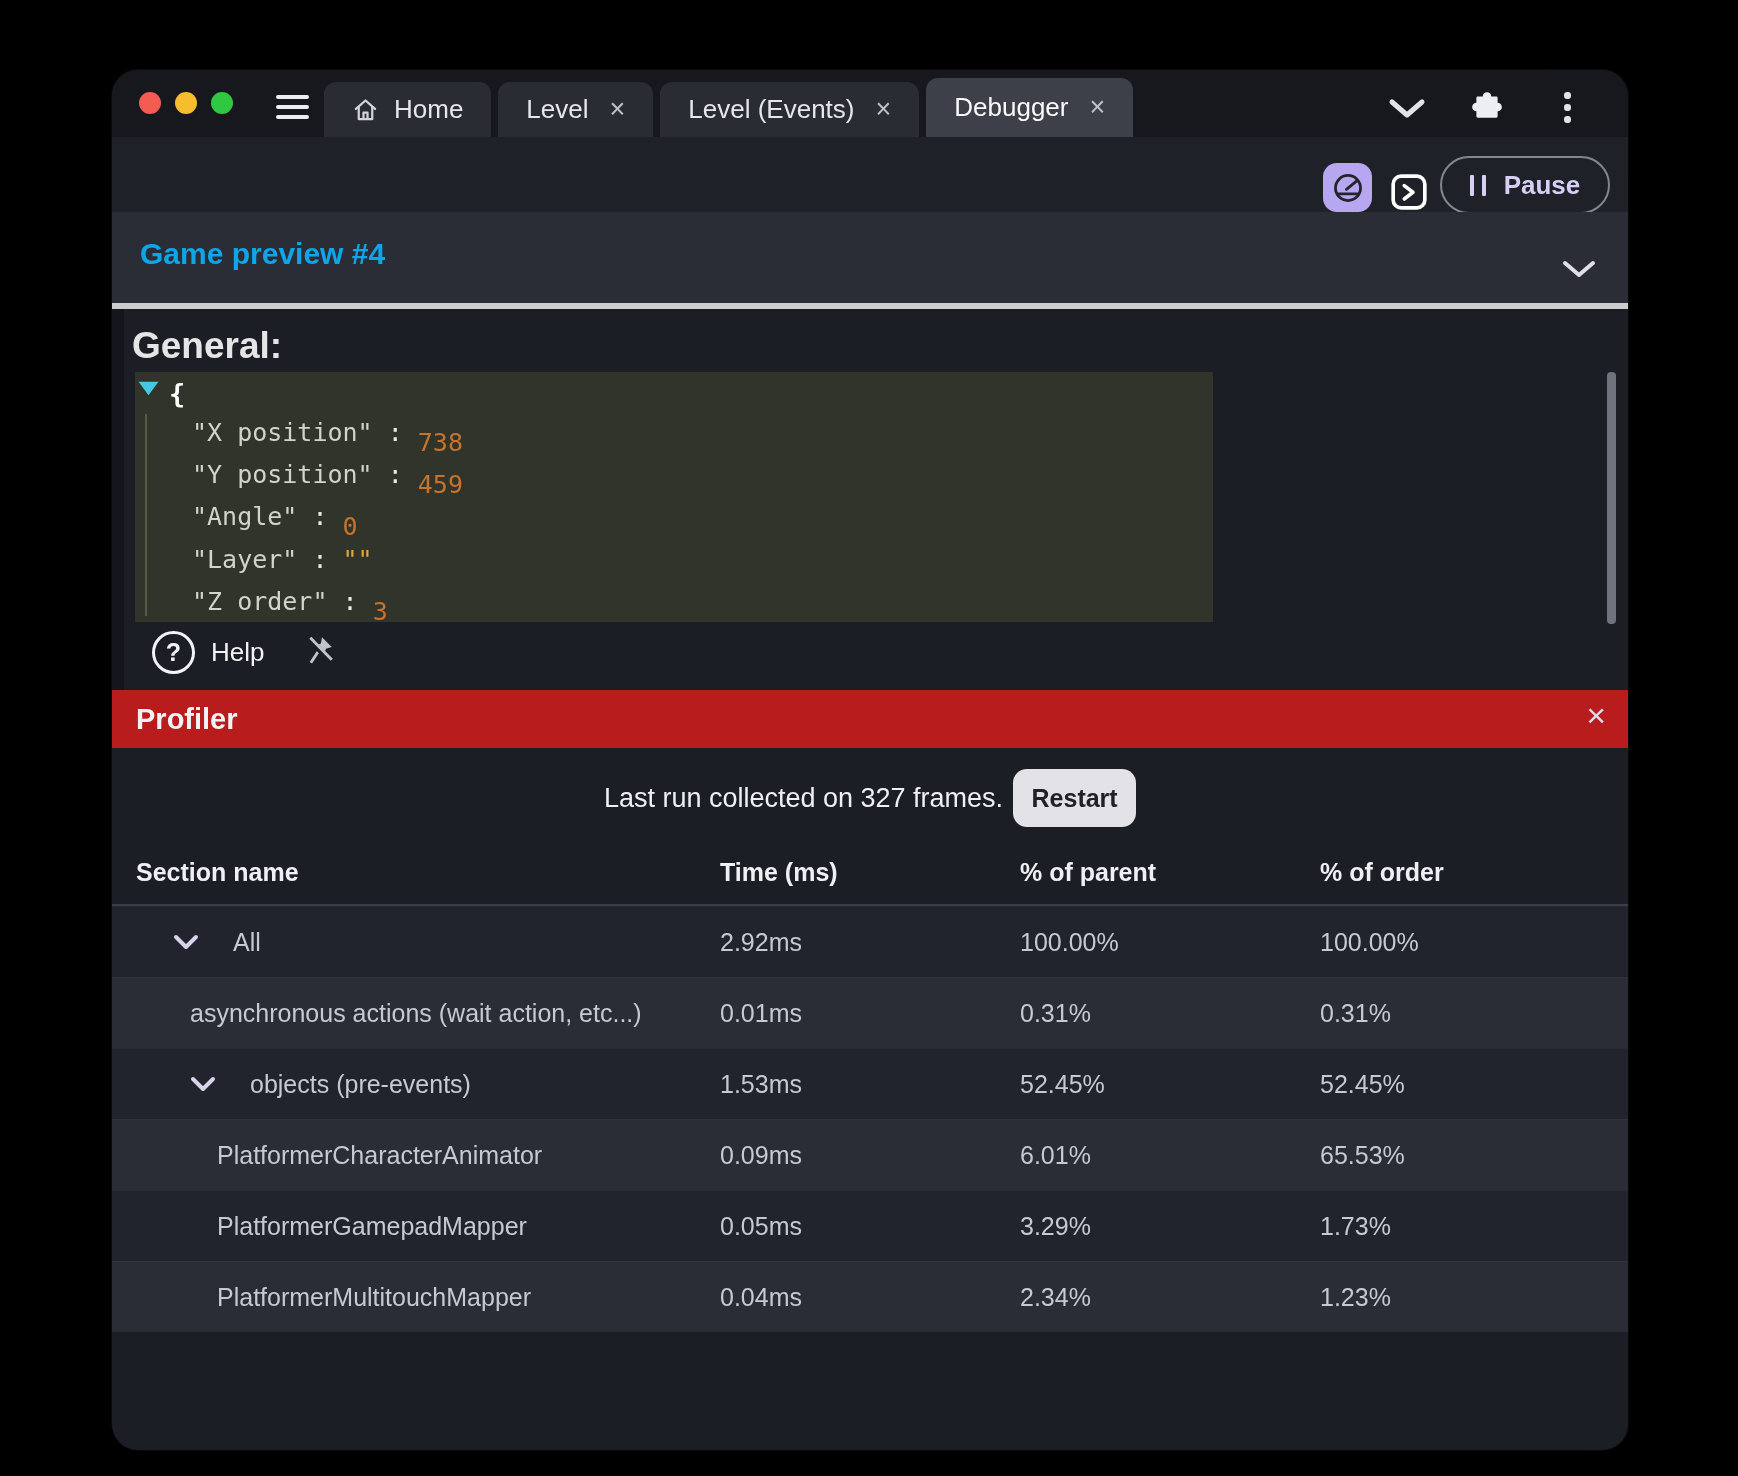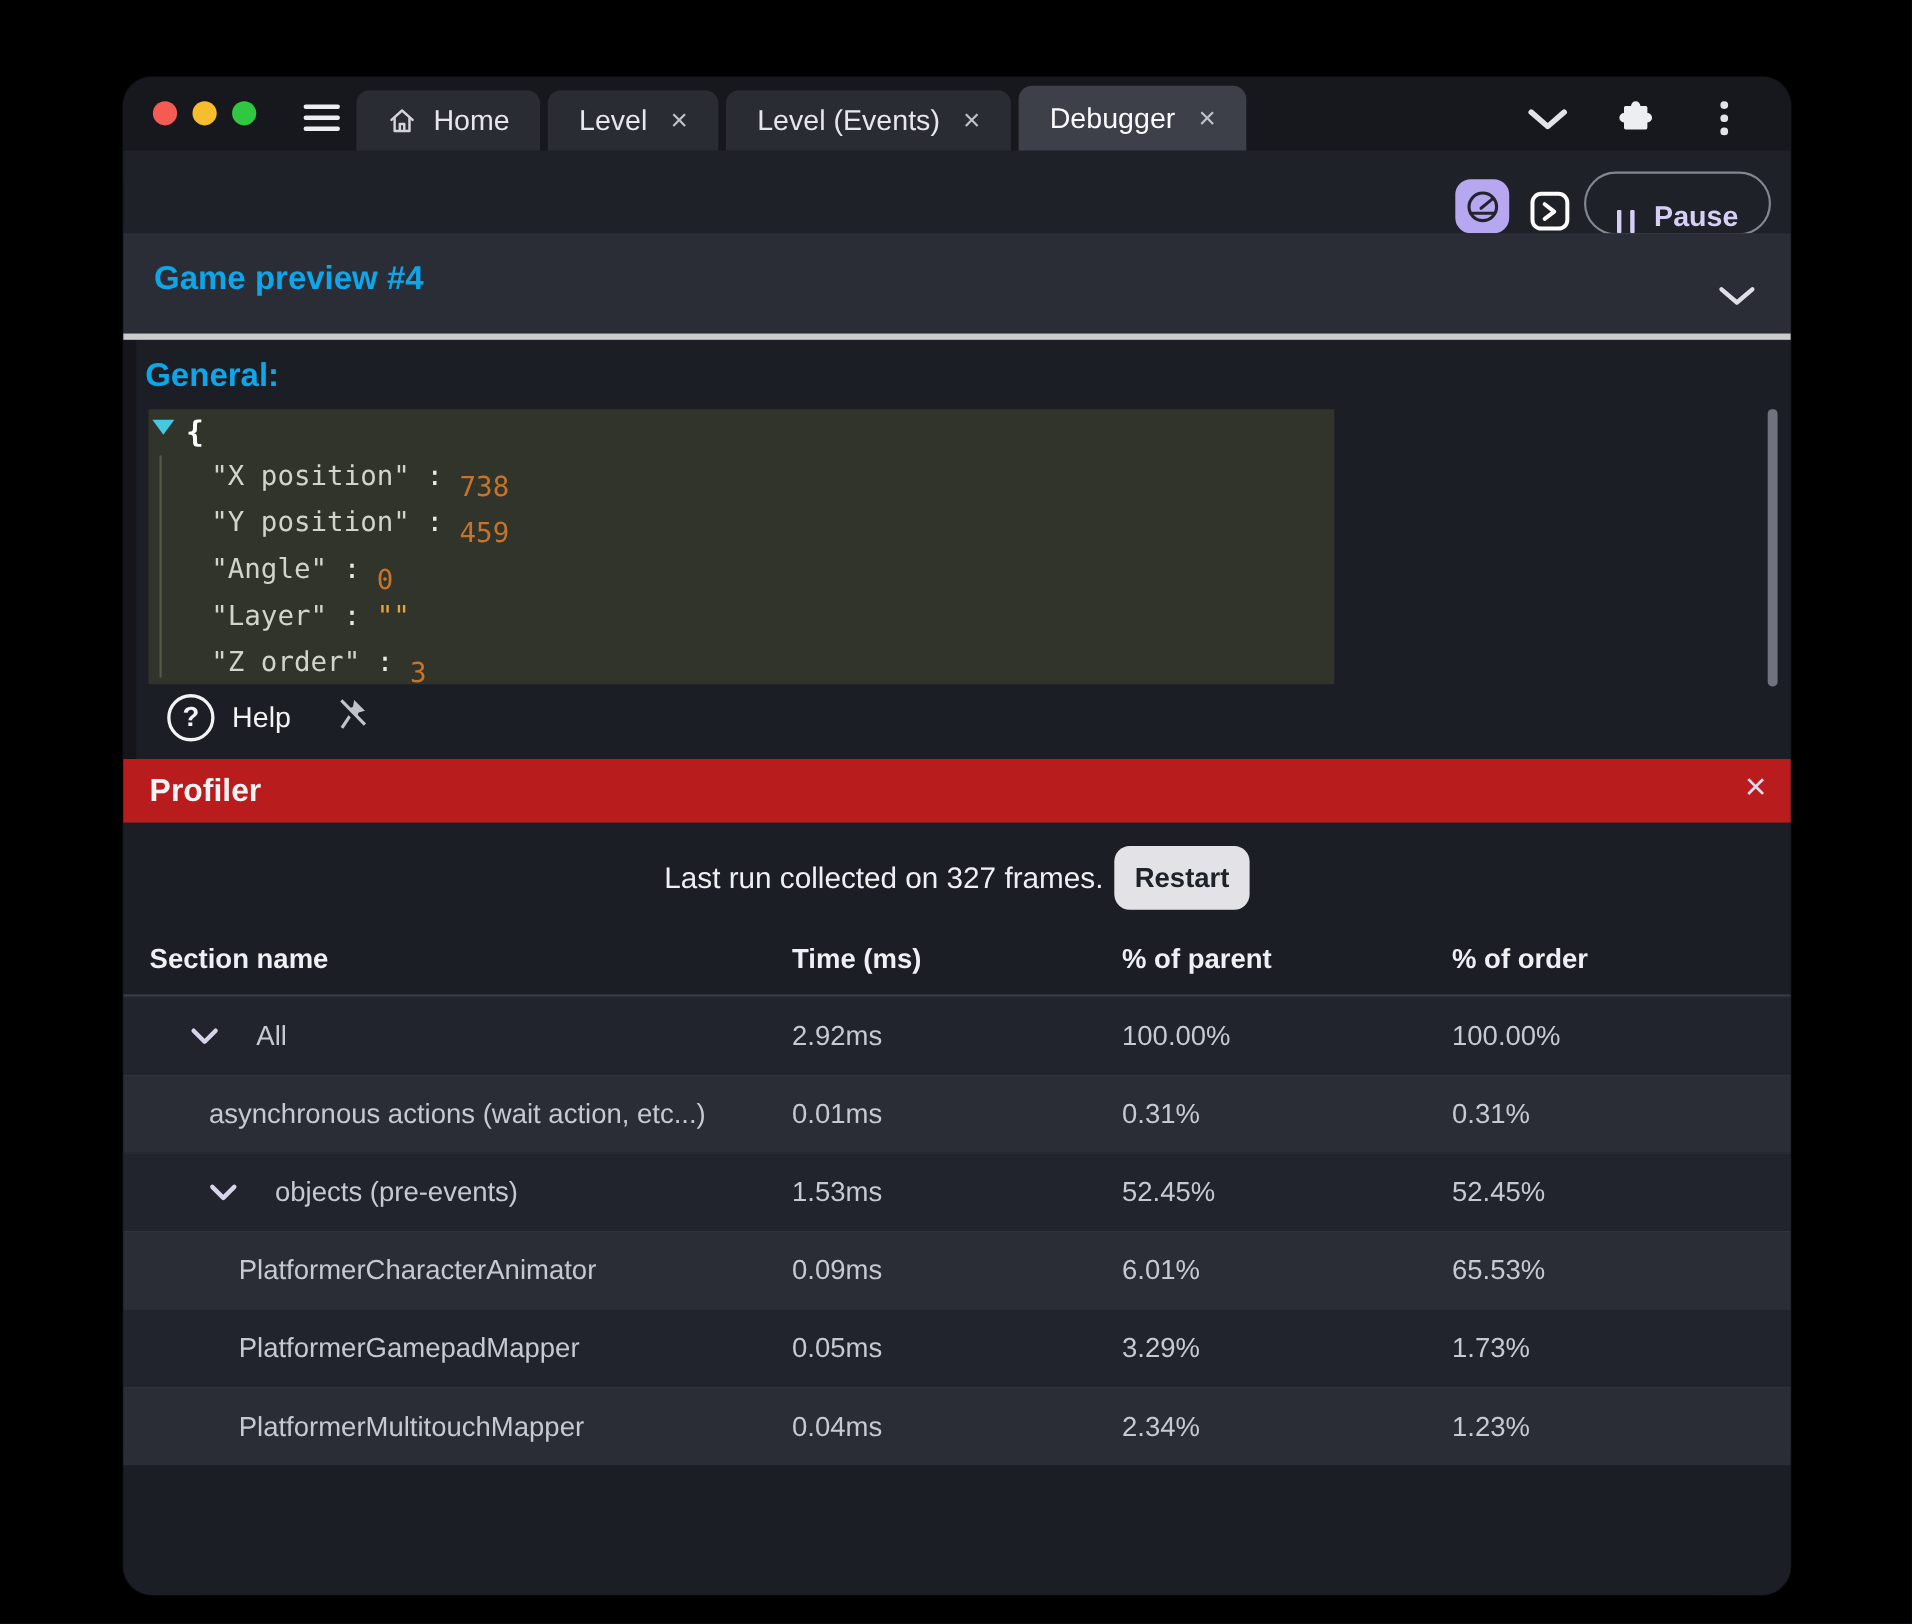--- a/index.html
+++ b/index.html
@@ -32,21 +32,21 @@
   .chevron-top{position:absolute;left:0px;top:28px;}
   .puzzle{position:absolute;left:82px;top:20px;}
   .kebab{position:absolute;left:176px;top:22px;display:flex;flex-direction:column;gap:5.5px;align-items:center;cursor:pointer;}
   .kebab i{width:6.5px;height:6.5px;border-radius:50%;background:#e3e4e9;display:block;}
   
   .toolbar{position:relative;height:75px;background:#1f2128;}
   .gaugebtn{position:absolute;left:1211px;top:26px;width:49px;height:49px;border-radius:14px;
     background:#b7a7f0;display:flex;align-items:center;justify-content:center;cursor:pointer;}
   .consolebtn{position:absolute;left:1278px;top:36px;width:38px;height:38px;cursor:pointer;}
   .pausebtn{position:absolute;left:1328px;top:19px;width:170px;height:58px;border:2px solid #83858f;
-    border-radius:29px;box-sizing:border-box;display:flex;align-items:flex-end;justify-content:center;
+    border-radius:29px;box-sizing:border-box;display:flex;align-items:center;justify-content:center;
     gap:6px;cursor:pointer;background:transparent;}
   .pausebtn .bars{display:flex;gap:8px;margin-right:12px;}
   .pausebtn .bars i{width:4px;height:21px;background:#d7cef6;display:block;border-radius:1px;}
   .pausebtn span.lbl{color:#d7cef6;font-size:26px;font-weight:bold;}
   
   .preview-header{position:relative;height:91px;background:#2b2d36;}
   .preview-title{position:absolute;left:28px;top:25px;font-size:30px;font-weight:bold;color:#0ea5e9;}
   .preview-chevron{position:absolute;right:32px;top:48px;}
   .splitter{height:6px;background:#cbccce;}
   
@@ -59,21 +59,21 @@
     background:#4a2ec8;color:#fff;font-weight:bold;font-size:25px;border:none;
     display:flex;align-items:center;justify-content:center;cursor:pointer;}
   .insp-list{position:absolute;left:0;top:85px;width:100%;}
   .insp-item{height:56px;display:flex;align-items:center;font-size:27px;color:#eceef2;cursor:pointer;}
   .insp-item.d0{padding-left:101px;}
   .insp-item.d1{padding-left:134px;}
   .insp-item.d2{padding-left:168px;}
   .lp-scroll{position:absolute;right:3px;top:111px;width:10px;height:26px;border-radius:5px;background:#86868c;}
   .vdivider{width:12px;background:#14161b;}
   .right-panel{flex:1;background:#1c1e26;position:relative;}
-  .general-title{position:absolute;left:8px;top:16px;font-size:30px;font-weight:bold;color:#0ea5e9;}
+  .general-title{position:absolute;left:8px;top:16px;font-size:37px;font-weight:bold;color:#e5e5e5;}
   .json-box{position:absolute;left:11px;top:63px;width:1078px;height:250px;background:#30342a;}
   .json-tri{position:absolute;left:3px;top:9px;}
   .json-brace{position:absolute;left:34px;top:6px;font-family:"DejaVu Sans Mono",monospace;
     font-size:27px;font-weight:bold;color:#fff;}
   .json-guide{position:absolute;left:10px;top:42px;bottom:6px;width:2px;background:#565948;}
   .json-lines{position:absolute;left:57px;top:39px;right:10px;}
   .jline{height:42.4px;display:flex;align-items:center;font-family:"DejaVu Sans Mono",monospace;
     font-size:25px;white-space:pre;}
   .jkey{color:#d2d3c9;}
   .jsep{color:#e9eae3;}

